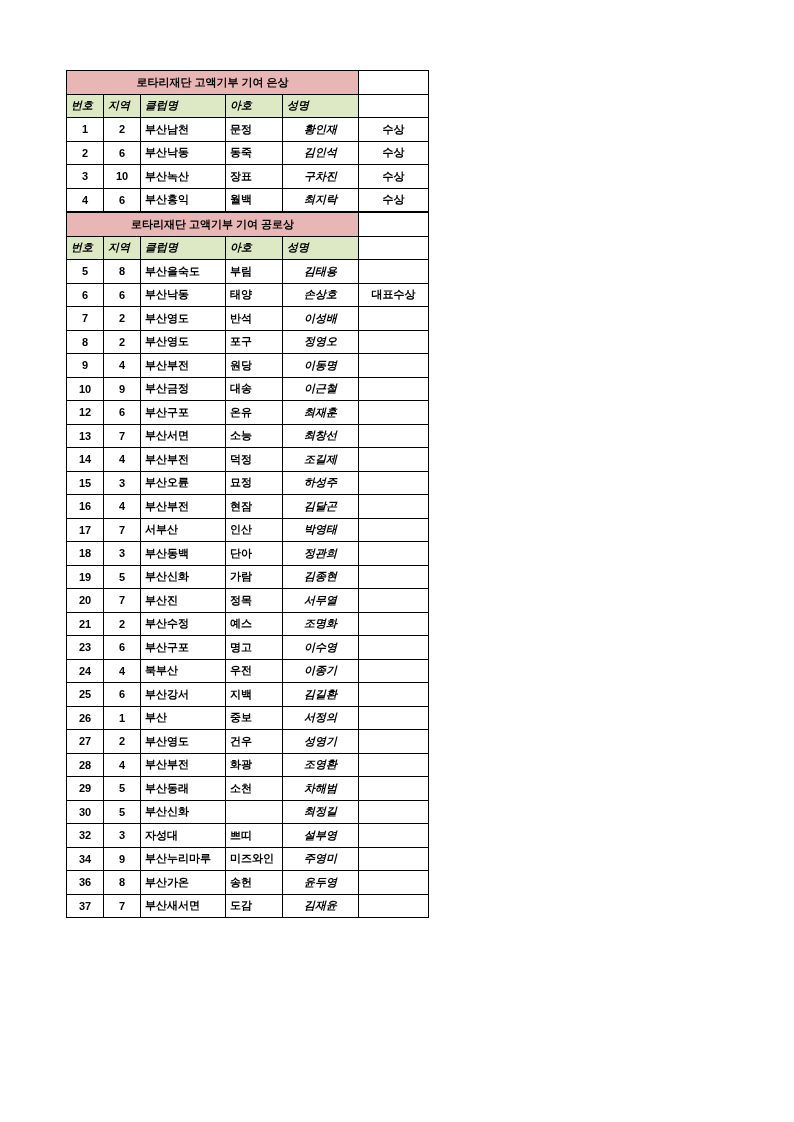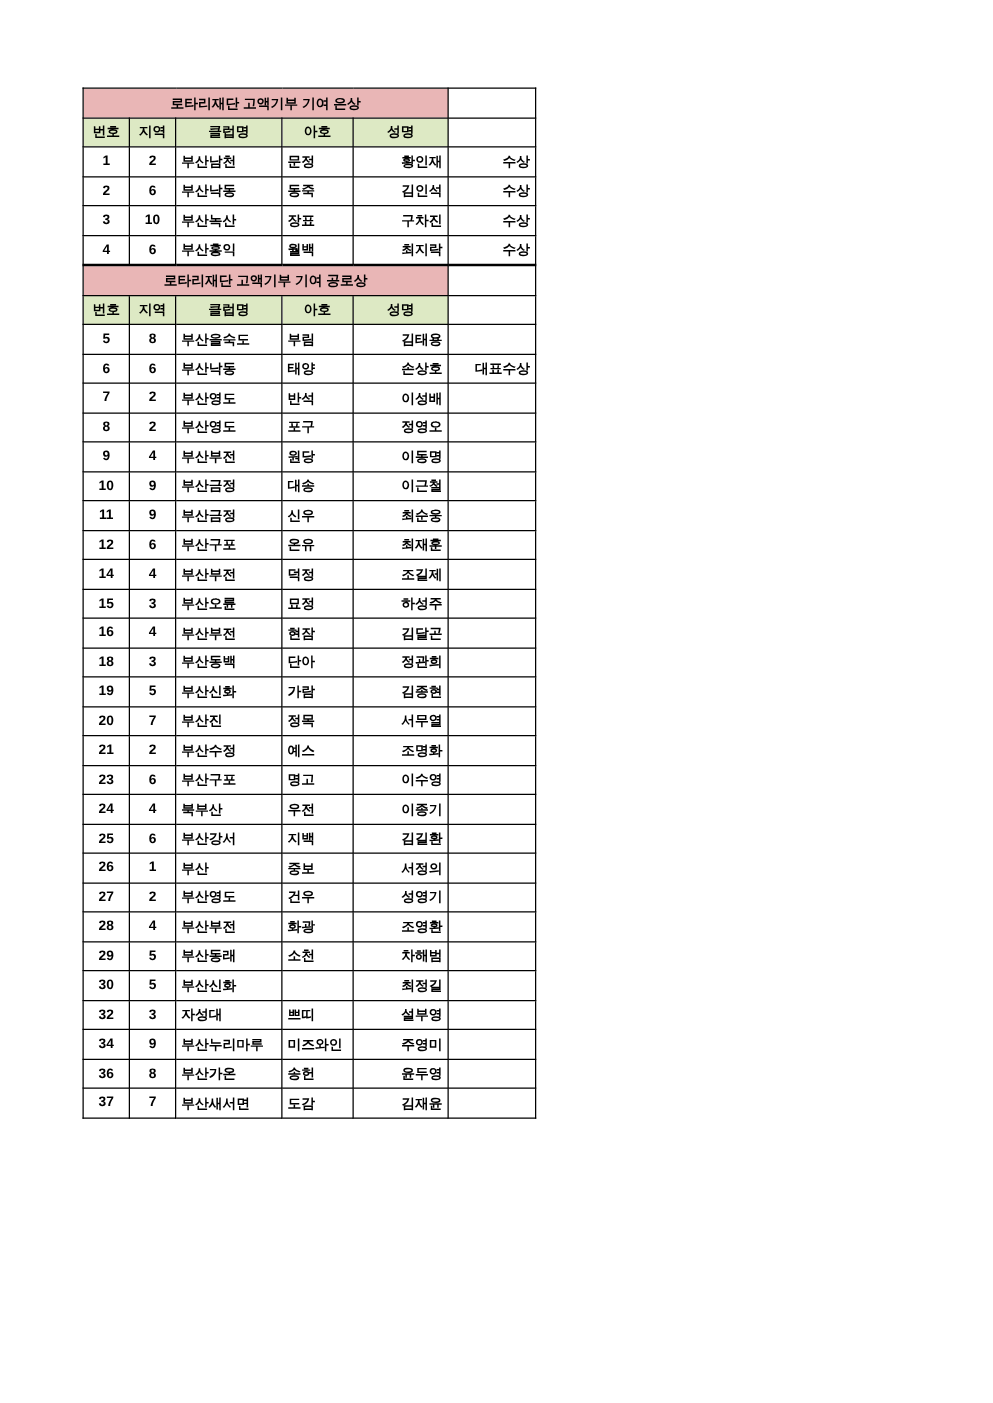--- a/index.html
+++ b/index.html
@@ -37,42 +37,43 @@
   }
   td.title-cell {
     background: var(--title-bg, #e9b6b6);
     text-align: center;
     font-size: 12.5px;
     height: 25px;
     border: 1.5px solid #000000;
   }
   td.header-cell {
     background: var(--header-bg, #dde9c4);
-    text-align: center;
     height: 23px;
+    font-style: italic;
   }
   td.col-no, td.col-district {
     text-align: center;
   }
   td.col-club, td.col-penname {
     text-align: left;
   }
   td.col-name {
     color: var(--name-color, #1f1fff);
     font-size: 17px;
     font-weight: bold;
-    text-align: right;
+    text-align: center;
     padding: 0 2px 0 5px;
+    font-style: italic;
   }
   td.note-cell {
     border: none;
     background: transparent;
     font-size: 11px;
     font-weight: bold;
-    text-align: right;
+    text-align: center;
     padding: 0 0 0 6px;
     margin-left: 35px;
   }
 </style>
 </head>
 <body>
 
 <div class="page">
   <div id="tables-container">
       <table class="award-table">
@@ -195,33 +196,33 @@
           </tr>
           <tr>
             <td class="col-no">10</td>
             <td class="col-district">9</td>
             <td class="col-club">부산금정</td>
             <td class="col-penname">대송</td>
             <td class="col-name">이근철</td>
             <td class="note-cell"></td>
           </tr>
           <tr>
-            <td class="col-no">11</td>
-            <td class="col-district">9</td>
-            <td class="col-club">부산금정</td>
-            <td class="col-penname">신우</td>
-            <td class="col-name">최순웅</td>
-            <td class="note-cell"></td>
-          </tr>
-          <tr>
             <td class="col-no">12</td>
             <td class="col-district">6</td>
             <td class="col-club">부산구포</td>
             <td class="col-penname">온유</td>
             <td class="col-name">최재훈</td>
+            <td class="note-cell"></td>
+          </tr>
+          <tr>
+            <td class="col-no">13</td>
+            <td class="col-district">7</td>
+            <td class="col-club">부산서면</td>
+            <td class="col-penname">소능</td>
+            <td class="col-name">최창선</td>
             <td class="note-cell"></td>
           </tr>
           <tr>
             <td class="col-no">14</td>
             <td class="col-district">4</td>
             <td class="col-club">부산부전</td>
             <td class="col-penname">덕정</td>
             <td class="col-name">조길제</td>
             <td class="note-cell"></td>
           </tr>
@@ -232,20 +233,28 @@
             <td class="col-penname">묘정</td>
             <td class="col-name">하성주</td>
             <td class="note-cell"></td>
           </tr>
           <tr>
             <td class="col-no">16</td>
             <td class="col-district">4</td>
             <td class="col-club">부산부전</td>
             <td class="col-penname">현잠</td>
             <td class="col-name">김달곤</td>
+            <td class="note-cell"></td>
+          </tr>
+          <tr>
+            <td class="col-no">17</td>
+            <td class="col-district">7</td>
+            <td class="col-club">서부산</td>
+            <td class="col-penname">인산</td>
+            <td class="col-name">박영태</td>
             <td class="note-cell"></td>
           </tr>
           <tr>
             <td class="col-no">18</td>
             <td class="col-district">3</td>
             <td class="col-club">부산동백</td>
             <td class="col-penname">단아</td>
             <td class="col-name">정관희</td>
             <td class="note-cell"></td>
           </tr>

